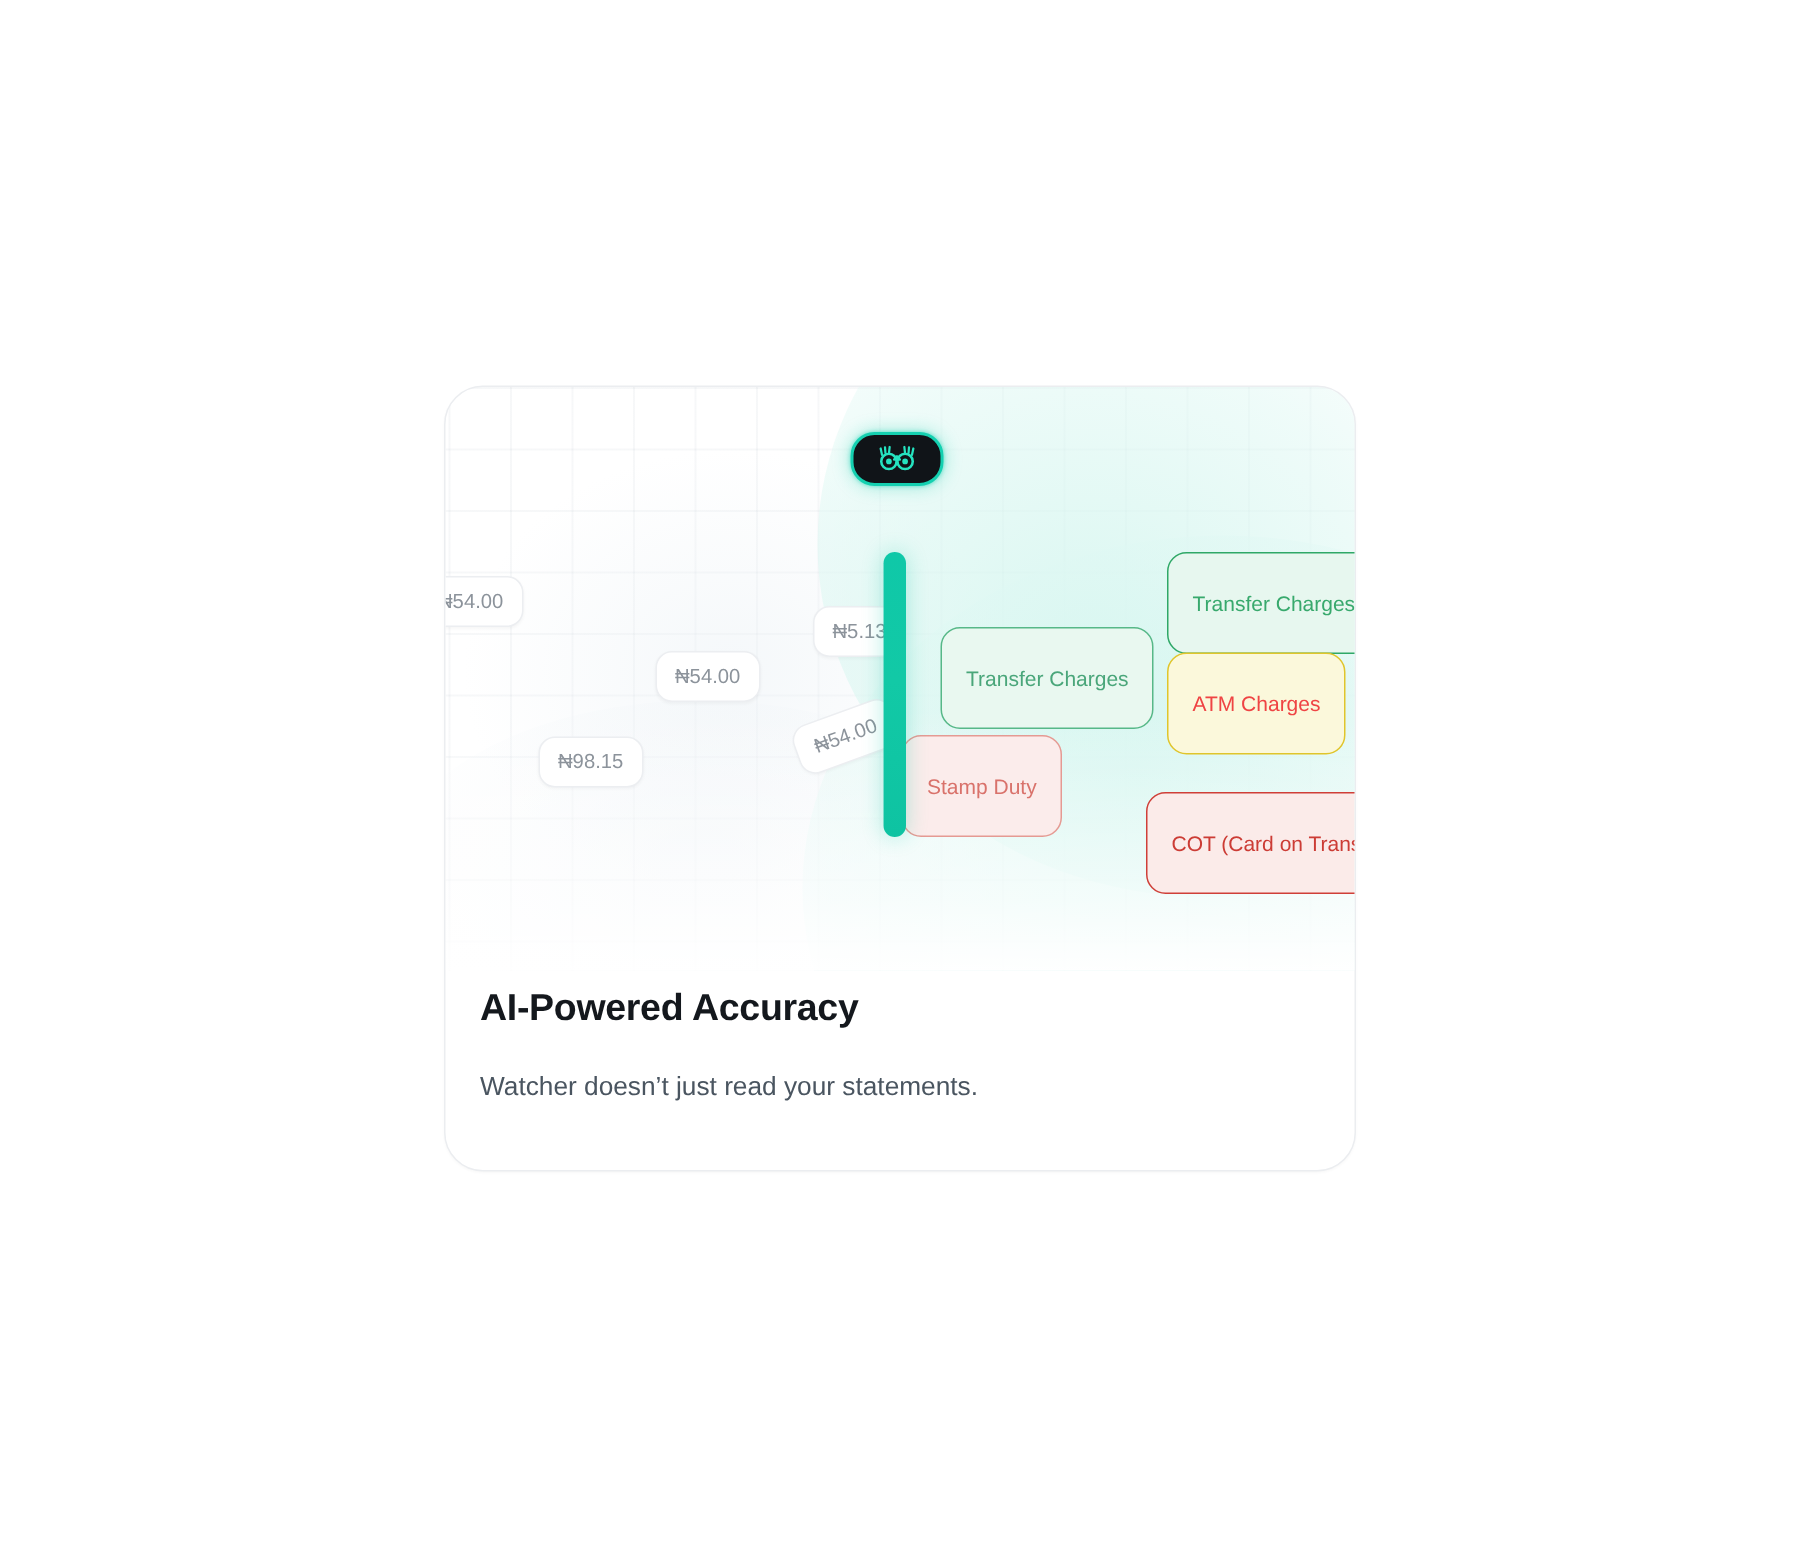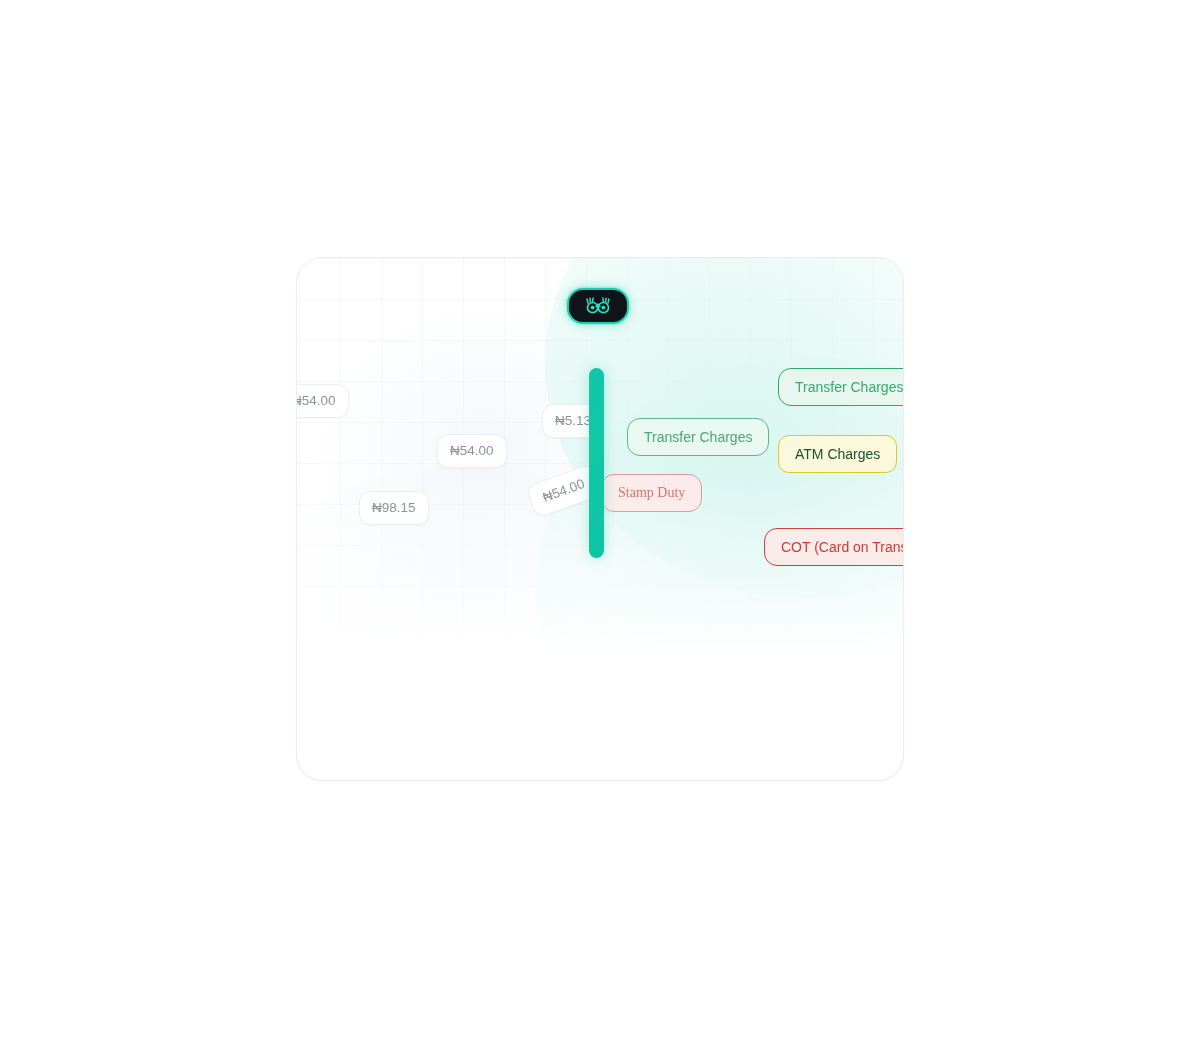--- a/index.html
+++ b/index.html
@@ -144,55 +144,54 @@
   .amt-4 { left: 245px; top: 146px; z-index: 2; }
   .amt-5 { left: 232px; top: 216px; transform: rotate(-20deg); z-index: 2; }
 
   
   .chip {
     position: absolute;
     box-sizing: border-box;
     border-radius: 13px;
     font-size: 14px;
     line-height: 1;
-    padding: 11px 16px;
+    padding: 26px 16px;
     white-space: nowrap;
     border-width: 1.6px;
     border-style: solid;
     z-index: 5;
   }
   .chip-green-soft {
     background: #e9f8f0;
     border-color: #57b888;
     color: #4aa67a;
   }
   .chip-green-strong {
     background: #e7f7ef;
     border-color: #2fa867;
     color: #38a96d;
   }
   .chip-yellow {
     background: #fbf8db;
     border-color: #e0c52b;
-    color: #14532d;
-    border-radius: 11px;
+    color: #ef4444;
   }
   .chip-red-soft {
     background: #fbeceb;
     border-color: #e59a93;
     color: #d9726b;
   }
   .chip-red-strong {
     background: #fbebe9;
     border-color: #cf3f38;
     color: #cc3c35;
   }
 
   .chip-transfer-mid { left: 330px; top: 160px; }
-  .chip-stamp        { left: 304px; top: 216px; font-family: Liberation Serif, serif; }
+  .chip-stamp        { left: 304px; top: 232px; }
   .chip-transfer-top { left: 481px; top: 110px; }
   .chip-atm          { left: 481px; top: 177px; }
   .chip-cot          { left: 467px; top: 270px; }
 
   
   .copy {
     position: absolute;
     left: 23px;
     top: 400px;
     width: 570px;
@@ -250,17 +249,19 @@
           <path d="M3.0 6.2 L2.1 2.0 M5.3 5.0 L5.0 1.2 M7.7 4.6 L8.1 1.0" stroke="#25e3c0" stroke-width="1.5" stroke-linecap="round"></path>
           <path d="M23.0 6.2 L23.9 2.0 M20.7 5.0 L21.0 1.2 M18.3 4.6 L17.9 1.0" stroke="#25e3c0" stroke-width="1.5" stroke-linecap="round"></path>
         </svg>
       </span>
     </div>
 
     <div class="grid-fade"></div>
   </div>
 
   <div class="copy">
+    <h2 class="headline">AI-Powered Accuracy</h2>
     <p class="sub">
+      <span>Watcher doesn’t just read your statements.</span>
     </p>
   </div>
 
 </div>
 
 </body></html>

